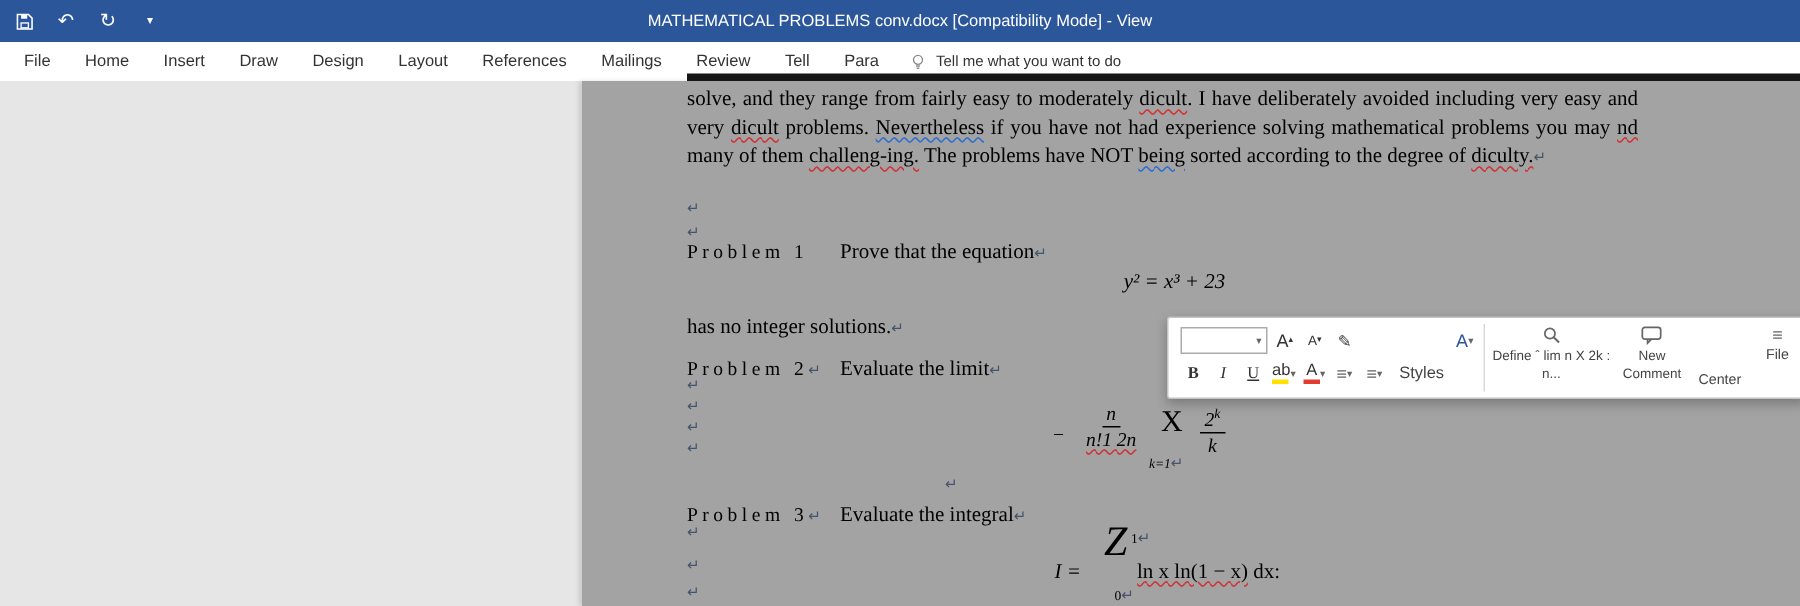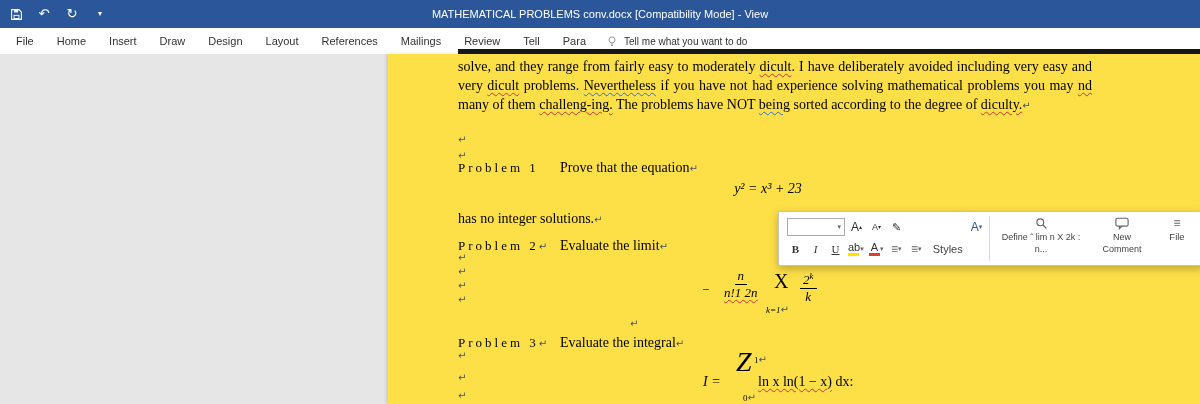--- a/index.html
+++ b/index.html
@@ -18,36 +18,36 @@
   
   .menubar{position:absolute;left:0;top:28px;width:1200px;height:26px;background:#fff;
            display:flex;align-items:center;border-bottom:1px solid #f0f0f0;}
   .tabs{display:flex;align-items:center;gap:23px;padding-left:16px;font-size:11px;color:#333;}
   .tab{cursor:default;white-space:nowrap;}
   .tellme{display:flex;align-items:center;gap:6px;margin-left:20px;font-size:10px;color:#333;}
   .bulb{width:12px;height:12px;}
 
   
   .workspace{position:absolute;left:0;top:54px;width:1200px;height:350px;background:#e6e6e6;}
-  .page{position:absolute;left:388px;top:54px;width:812px;height:350px;background:#fde047;
+  .page{position:absolute;left:388px;top:54px;width:812px;height:350px;background:#a3a3a3;
         box-shadow:-2px 0 3px rgba(0,0,0,.12);}
   .band{position:absolute;left:458px;top:49px;width:742px;height:5px;background:#161616;z-index:4;}
 
   .doc{font-family:"Liberation Serif","DejaVu Serif",serif;color:#000;}
   .para{position:absolute;left:70px;top:3px;width:634px;font-size:14px;line-height:19px;
         text-align:justify;}
   .seg-red{text-decoration-line:underline;text-decoration-style:wavy;
            text-decoration-color:#d13438;text-decoration-thickness:1px;text-underline-offset:2px;}
   .seg-blue{text-decoration-line:underline;text-decoration-style:wavy;
             text-decoration-color:#2f6fd0;text-decoration-thickness:1px;text-underline-offset:2px;}
   .pcr{font-family:"DejaVu Sans",sans-serif;color:#44546a;font-size:10px;}
   .abs{position:absolute;}
   .probline{font-size:14px;white-space:nowrap;}
   .problabel{display:inline-block;width:102px;letter-spacing:3px;font-size:13px;}
-  .eqline{position:absolute;left:63px;width:634px;text-align:center;font-size:14px;font-style:italic;}
+  .eqline{position:absolute;left:78px;width:634px;text-align:center;font-size:14px;font-style:italic;}
 
   
   .p2math{position:absolute;left:300px;top:206px;width:160px;height:62px;font-size:13px;}
   .p2math .minus{position:absolute;left:14px;top:22px;}
   .frac{position:absolute;display:inline-flex;flex-direction:column;align-items:center;text-align:center;}
   .frac .ftop{padding:0 3px;border-bottom:1px solid #000;font-style:italic;}
   .frac .fbot{padding:0 2px;font-style:italic;}
   .frac1{left:34px;top:8px;}
   .frac2{left:112px;top:12px;}
   .sumX{position:absolute;left:86px;top:10px;font-size:20px;}
@@ -268,20 +268,23 @@
       <div class="bigbtn bb-newc">
         <span class="micon">
           <svg width="14" height="13" viewBox="0 0 16 14">
               <rect x="1" y="1" width="14" height="9" rx="2" fill="none" stroke="#666" stroke-width="1.3"></rect>
               <path d="M5 10 L5 13 L8 10" fill="none" stroke="#666" stroke-width="1.3"></path>
             </svg>
         </span>
         <span class="blabel">New</span>
         <span class="blabel">Comment</span>
       </div>
+      <div class="bigbtn bb-center">
+        <span class="blabel" style="font-size:9.5px;">Center</span>
+      </div>
       <div class="bigbtn bb-para">
         <span class="lines-icon">≡</span>
         <span class="blabel" style="font-size:9.5px;">File</span>
       </div>
     </div>
   </div>
 
 </div>
 
 </body></html>

